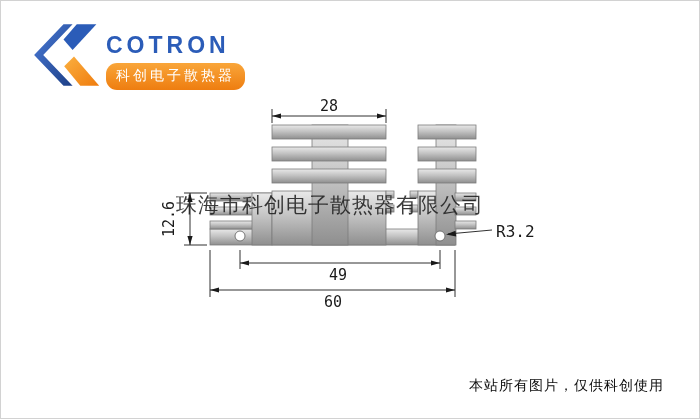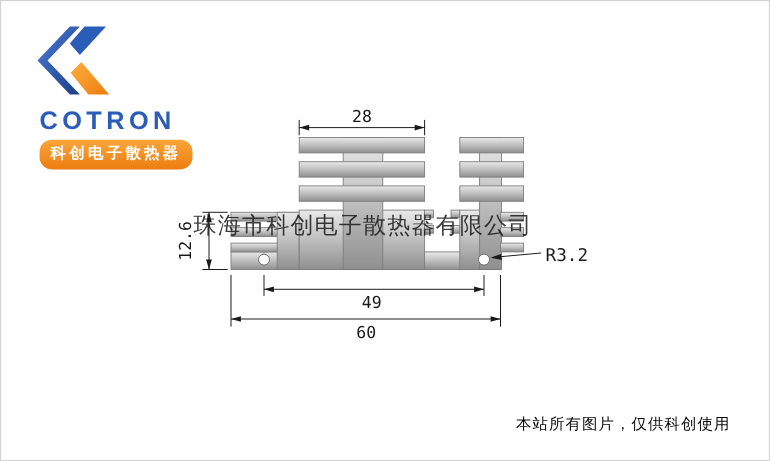--- a/index.html
+++ b/index.html
@@ -2,30 +2,30 @@
 <html><head>
 <meta charset="utf-8">
 <style>
   html,body{margin:0;padding:0;}
   body{
     width:700px;height:419px;position:relative;overflow:hidden;
     background:#ffffff;
     font-family:"DejaVu Sans","Liberation Sans",sans-serif;
   }
   .frame{position:absolute;inset:0;border:1px solid #d2d2d2;box-sizing:border-box;pointer-events:none;}
-  .logo{position:absolute;left:32px;top:20px;display:flex;align-items:flex-start;flex-direction:column;}
+  .logo{position:absolute;left:32px;top:20px;display:flex;align-items:flex-end;}
   .logo-icon{width:70px;height:70px;flex:0 0 auto;}
   .logo-text{margin-left:4px;margin-top:8px;display:flex;flex-direction:column;}
   .brand{
     font-family:"Liberation Sans",sans-serif;font-weight:bold;
     color:#2b5cb8;font-size:23px;letter-spacing:4px;line-height:1;
   }
   .tagline{
     margin-top:6px;background:linear-gradient(#f9a63a,#ee7d10);
-    color:#ffffff;font-size:14px;font-weight:bold;letter-spacing:3px;
+    color:#ffffff;font-size:14px;font-weight:normal;letter-spacing:3px;
     padding:4px 10px 5px 10px;border-radius:11px;text-align:center;white-space:nowrap;
   }
   .footer{
     position:absolute;right:36px;bottom:24px;
     font-size:14px;color:#0a0a0a;letter-spacing:1px;white-space:nowrap;
   }
   svg text{font-family:"DejaVu Sans Mono","Liberation Mono",monospace;fill:#1a1a1a;}
   svg .cjk{font-family:"DejaVu Sans","Liberation Sans",sans-serif;}
 </style>
 </head>

